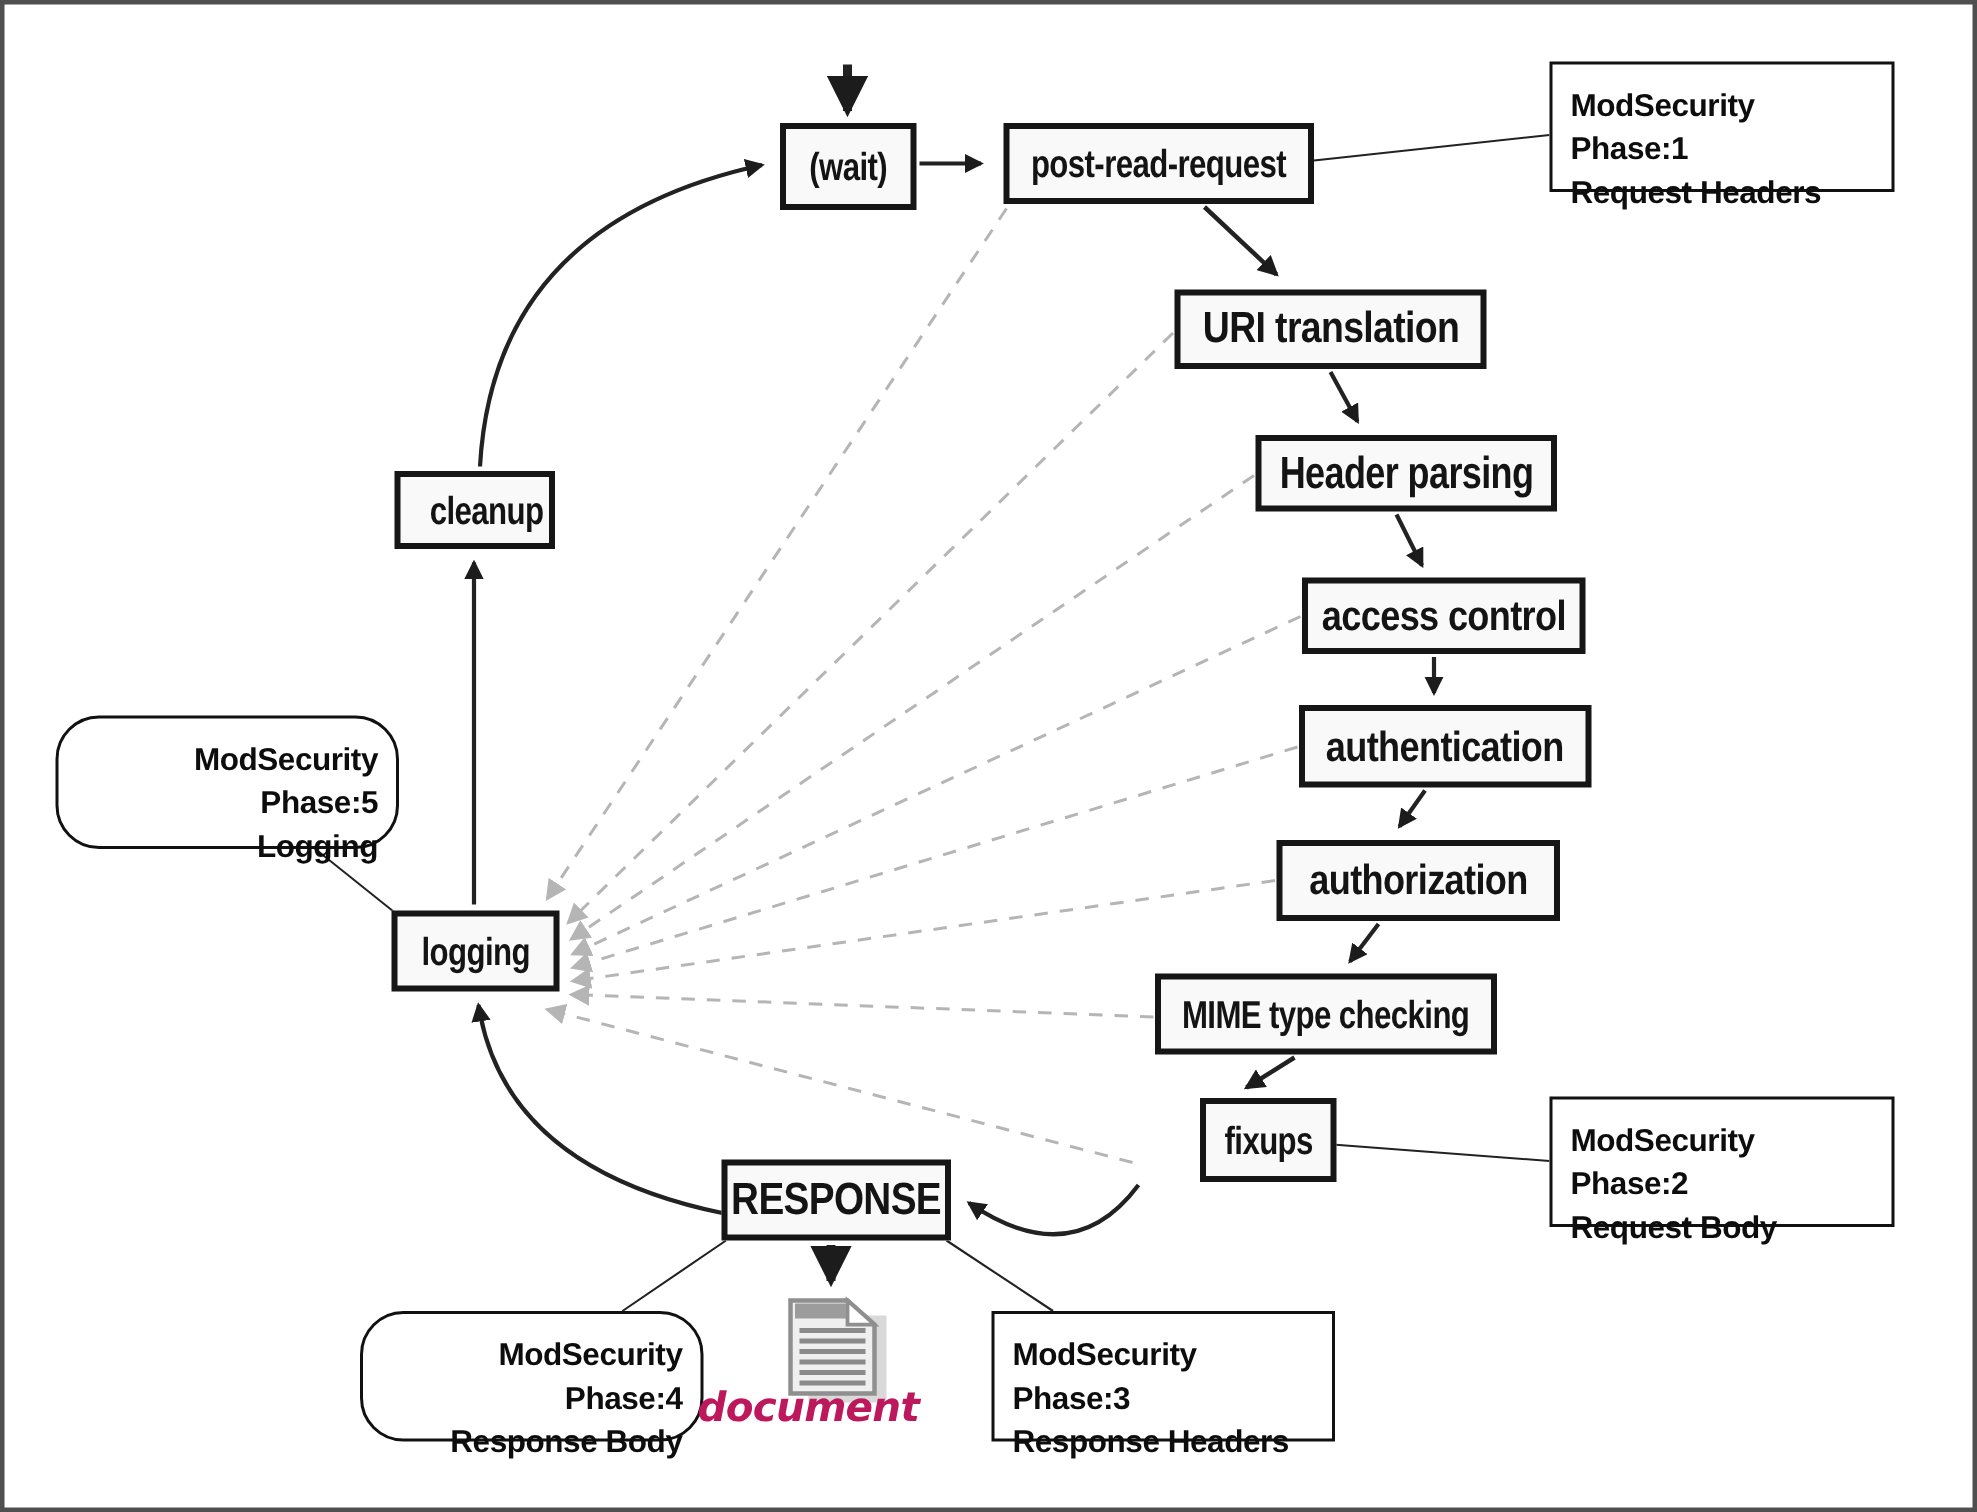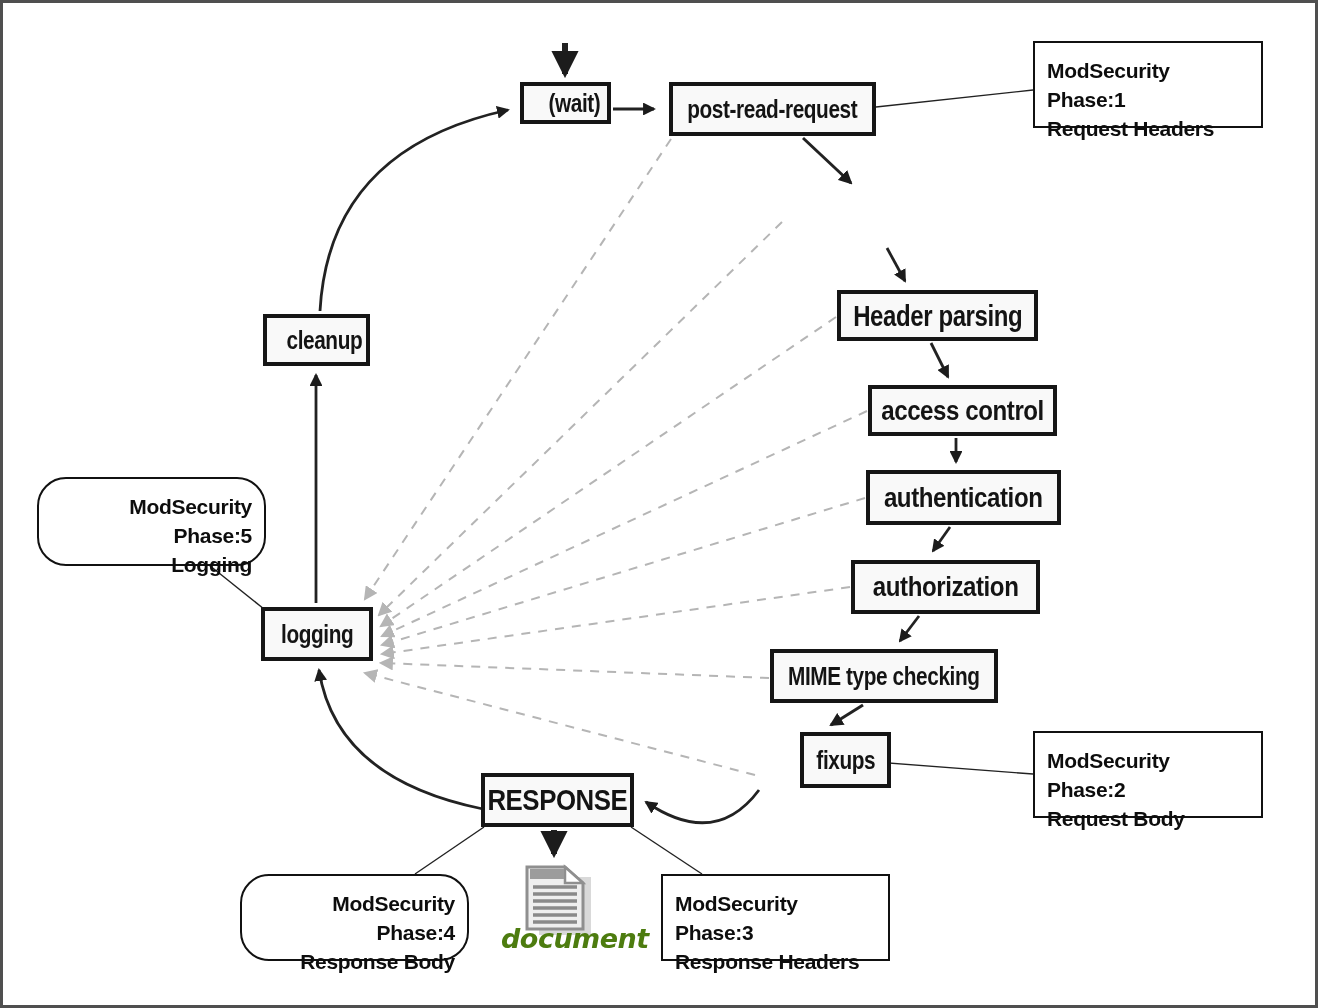--- a/index.html
+++ b/index.html
@@ -41,26 +41,26 @@
     font-weight:700;
     font-size:21px;
     line-height:29px;
     letter-spacing:-0.3px;
     padding:13px 12px 0 12px;
     z-index:3;
   }
   .callout.alignR{text-align:right;border-radius:29px;}
   .doc-label{
     position:absolute;
-    left:498px;top:920px;width:140px;
+    left:462px;top:920px;width:140px;
     text-align:center;
     font-style:italic;
     font-weight:700;
     font-size:27px;
-    color:#4d7c0f;
+    color:#be185d;
     font-family:"DejaVu Sans", sans-serif;
     letter-spacing:-0.5px;
     z-index:3;
   }
 </style>
 </head>
 <body>
 
 <div id="stage">
 
@@ -119,28 +119,31 @@
         <line x1="530" y1="884" x2="574" y2="884"></line>
         <line x1="530" y1="891" x2="574" y2="891"></line>
         <line x1="530" y1="898" x2="574" y2="898"></line>
         <line x1="530" y1="905" x2="574" y2="905"></line>
         <line x1="530" y1="912" x2="574" y2="912"></line>
         <line x1="530" y1="919" x2="574" y2="919"></line>
       </g>
     </g>
   </svg>
 
-  <div class="node" style="left:517px;top:79px;width:91px;height:42px;font-size:26px;justify-content:flex-end;">
+  <div class="node" style="left:517px;top:79px;width:91px;height:58px;font-size:26px;">
     <span class="lbl">(wait)</span>
   </div>
 
   <div class="node" style="left:666px;top:79px;width:207px;height:54px;font-size:26px;">
     <span class="lbl">post-read-request</span>
   </div>
 
+  <div class="node heavy" style="left:780px;top:190px;width:208px;height:53px;font-size:29px;">
+    <span class="lbl">URI translation</span>
+  </div>
 
   <div class="node" style="left:834px;top:287px;width:201px;height:51px;font-size:30px;">
     <span class="lbl">Header parsing</span>
   </div>
 
   <div class="node heavy" style="left:865px;top:382px;width:189px;height:51px;font-size:28px;">
     <span class="lbl">access control</span>
   </div>
 
   <div class="node heavy" style="left:863px;top:467px;width:195px;height:55px;font-size:28px;">

